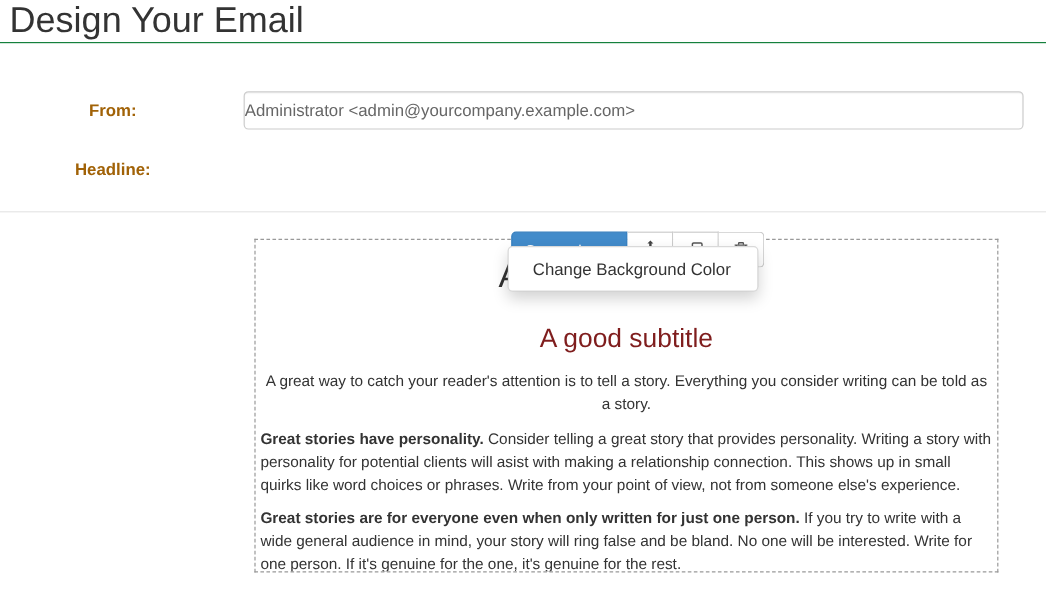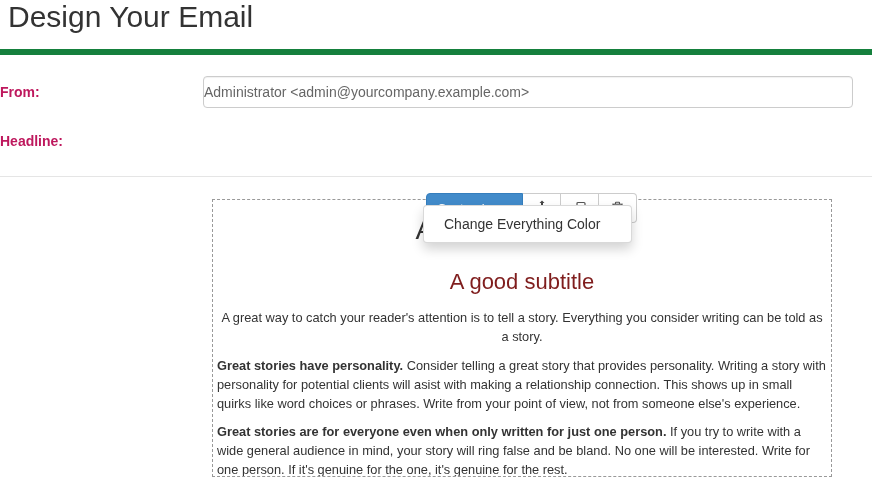--- a/index.html
+++ b/index.html
@@ -8,36 +8,36 @@
     position: relative;
     width: 872px;
     height: 495px;
     background: #fff;
     font-family: "Liberation Sans", sans-serif;
     overflow: hidden;
   }
   
   .header {
     position: absolute; top:0; left:0; right:0;
-    height: 55px;
-    border-bottom: 6px solid #15803d;
-    display: flex; align-items: flex-start;
+    height: 36px;
+    border-bottom: 1px solid #15803d;
+    display: flex; align-items: center;
     padding-left: 8px;
   }
   .page-title {
     font-size: 30px; font-weight: 400; color: #333; margin: 0;
     letter-spacing: 0;
   }
   
   .form-row { position: absolute; left:0; height: 32px; display: flex; align-items: center; width: 100%; }
   .form-row.from { top: 76px; }
   .form-row.subject { top: 125px; }
   .form-label {
-    width: 188px; text-align: left; font-weight: bold;
-    font-size: 14px; color: #be185d;
+    width: 188px; text-align: center; font-weight: bold;
+    font-size: 14px; color: #a16207;
   }
   .text-input {
     position: absolute; left: 203px; width: 650px; height: 32px;
     border: 1px solid #ccc; border-radius: 4px;
     padding: 0 0; font-size: 14px; color: #666;
     font-family: "Liberation Sans", sans-serif;
     box-shadow: inset 0 1px 1px rgba(0,0,0,.06);
     outline: none; background: #fff;
   }
   
@@ -165,16 +165,16 @@
           <path d="M3.6 3.2 L4.2 13 Q4.25 13.7 5 13.7 H10 Q10.75 13.7 10.8 13 L11.4 3.2" fill="none" stroke="#555" stroke-width="1.1"></path>
           <line x1="6" y1="5.5" x2="6.2" y2="11.5" stroke="#555" stroke-width="1"></line>
           <line x1="7.5" y1="5.5" x2="7.5" y2="11.5" stroke="#555" stroke-width="1"></line>
           <line x1="9" y1="5.5" x2="8.8" y2="11.5" stroke="#555" stroke-width="1"></line>
         </svg>
       </span>
     </button>
   </div>
 
   <div class="dropdown-menu">
-    <span class="dropdown-item">Change Everything Color</span>
+    <span class="dropdown-item">Change Background Color</span>
   </div>
 
 </div>
 
 </body></html>

